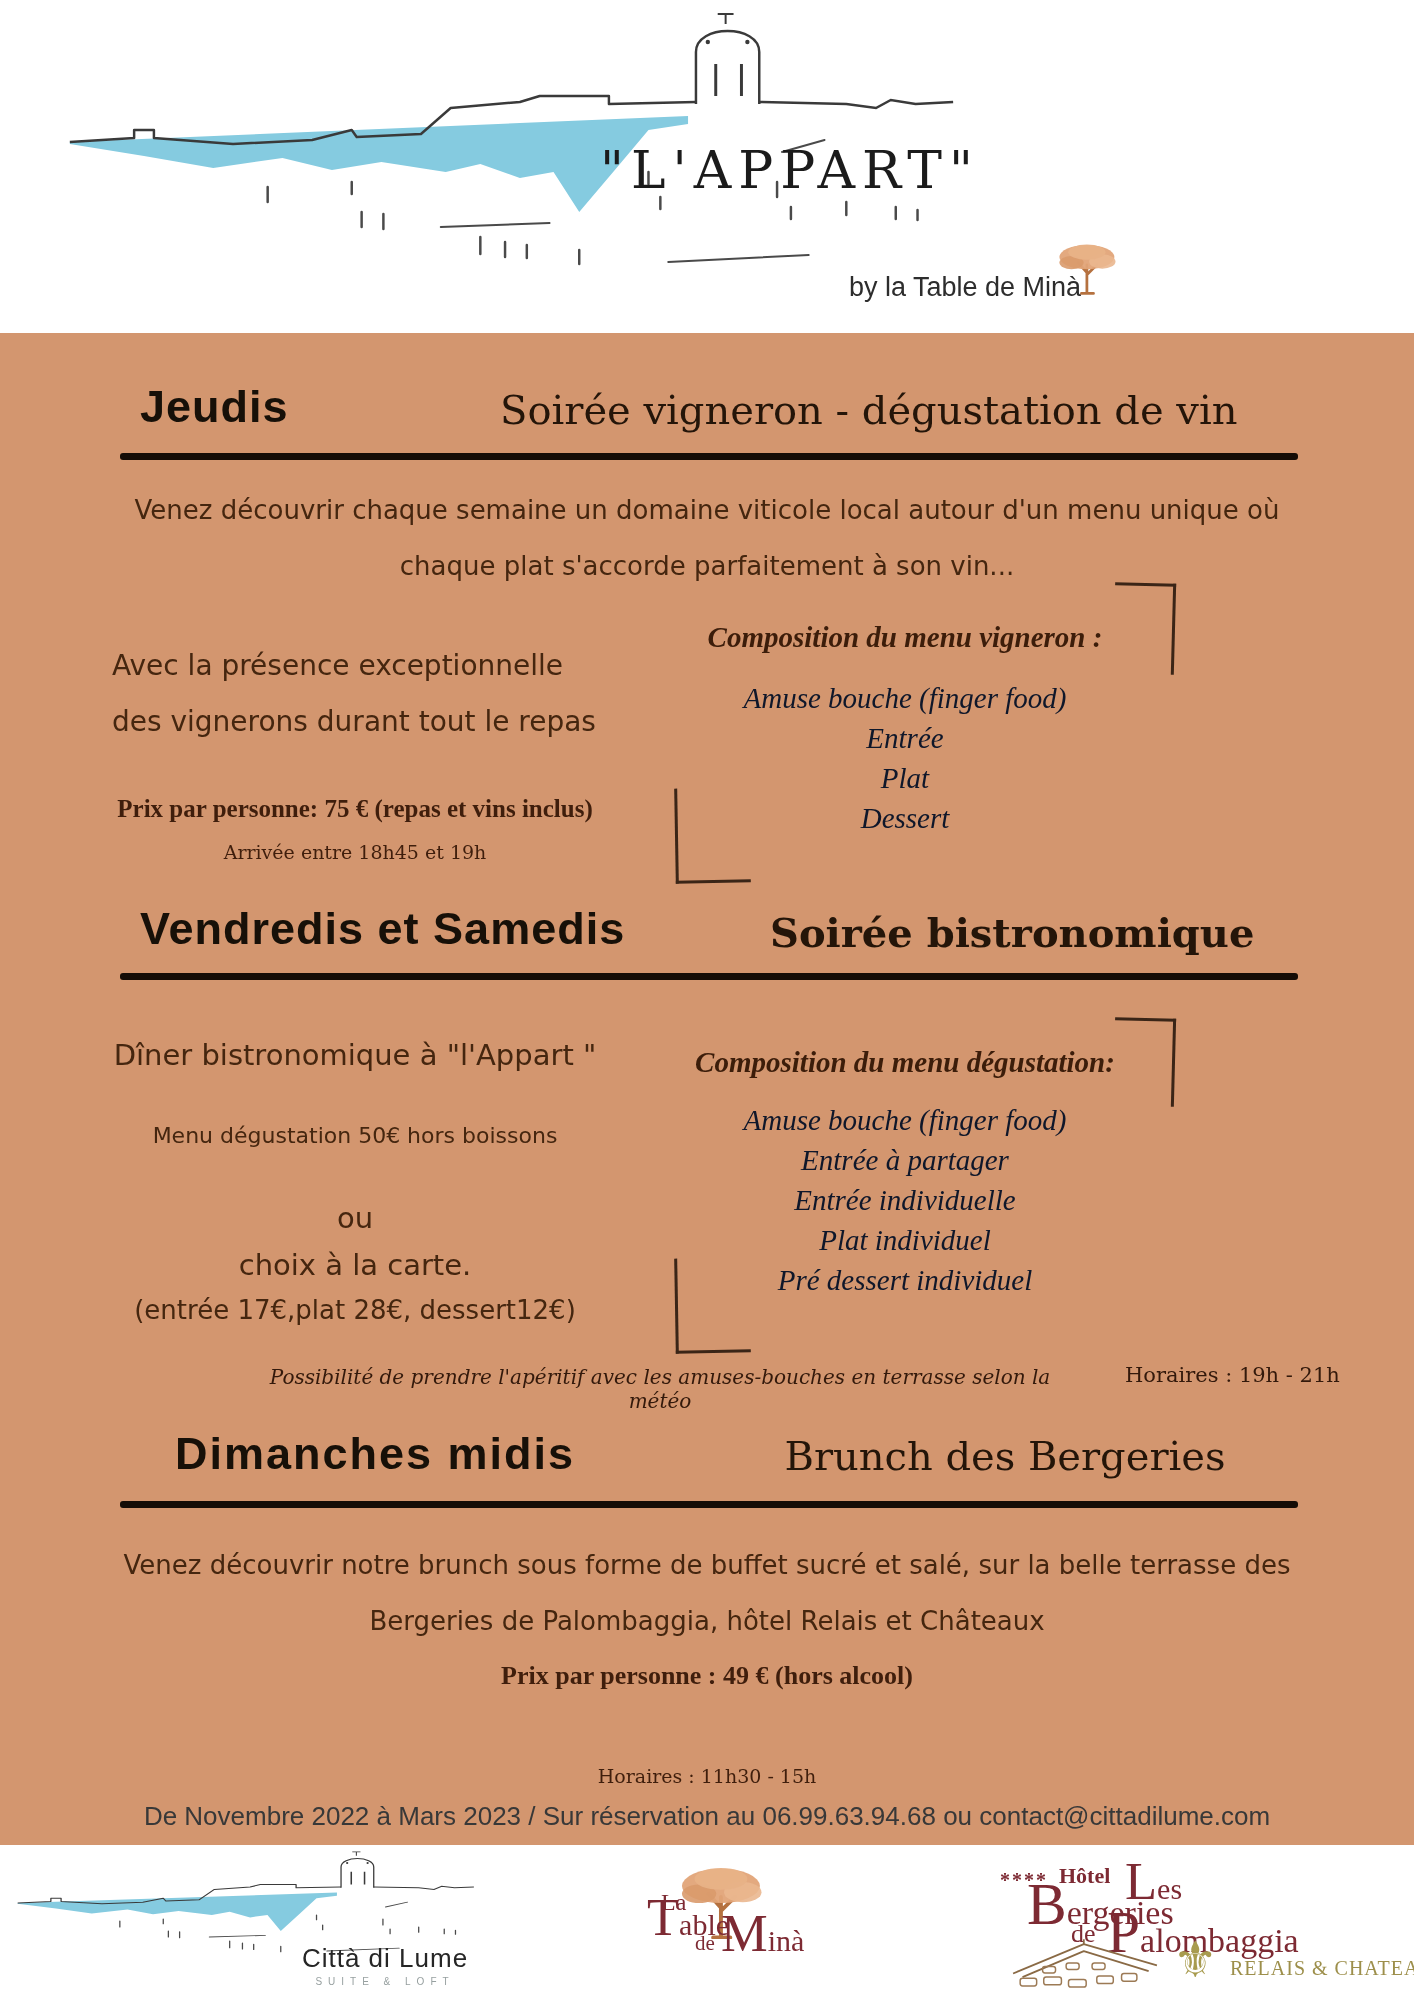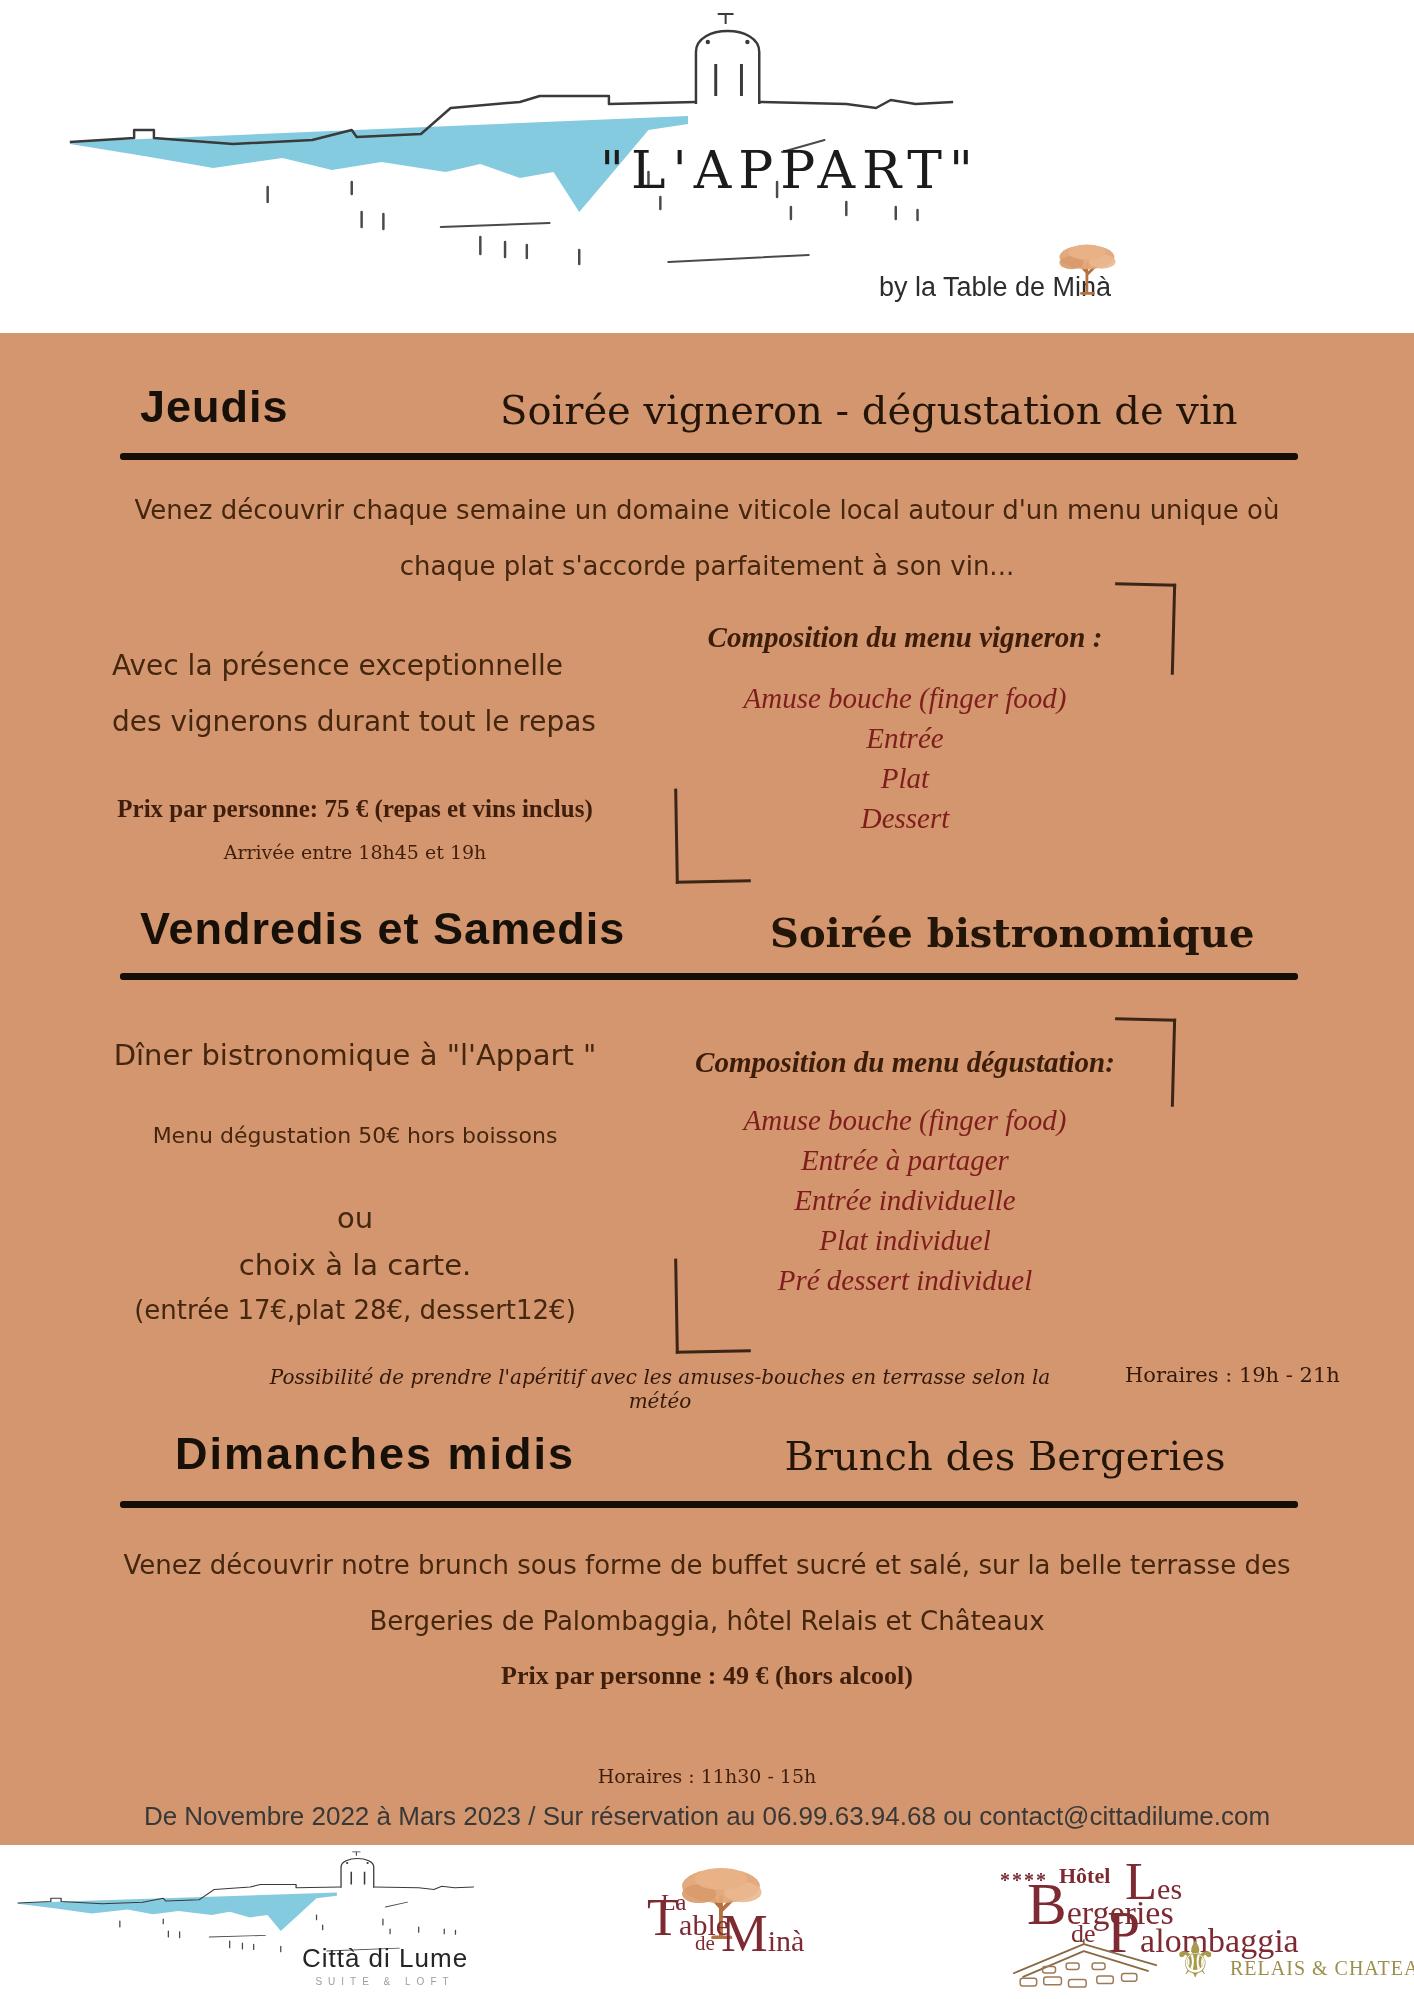--- a/index.html
+++ b/index.html
@@ -22,21 +22,21 @@
   .hand{font-family:"DejaVu Sans",sans-serif;color:#45260f;}
   .intro{font-size:26px;line-height:2.15;text-align:center;}
   .left-hand{font-size:28px;line-height:2.0;}
   .center{text-align:center;}
 
   .price{font:700 25px "Liberation Serif",serif;color:#3f1e0c;text-align:center;white-space:nowrap;}
   .small-serif{font:400 19px "DejaVu Serif",serif;color:#3f1e0c;text-align:center;}
 
   .menu-box{position:absolute;}
   .script-title{font:italic 600 29px "Liberation Serif",serif;color:#3c1d0a;text-align:center;}
-  .script-item{font:italic 29px "Liberation Serif",serif;color:#7f1d1d;text-align:center;line-height:40px;}
+  .script-item{font:italic 29px "Liberation Serif",serif;color:#0f172a;text-align:center;line-height:40px;}
   .bracket{position:absolute;}
   .bracket.tr{border-top:3px solid #3a2517;border-right:3px solid #3a2517;transform:rotate(1.5deg);}
   .bracket.bl{border-left:3px solid #3a2517;border-bottom:3px solid #3a2517;transform:rotate(-1deg);}
 
   .note-italic{font:italic 20px "DejaVu Serif",serif;color:#33190b;}
   .hours-serif{font:400 21px "DejaVu Serif",serif;color:#33190b;white-space:nowrap;}
   .booking{font-family:"Liberation Sans",sans-serif;font-size:26px;color:#383838;text-align:center;}
 
   
   .footer{position:absolute;left:0;top:1845px;width:1414px;height:154px;background:#ffffff;}
@@ -91,21 +91,21 @@
   </defs>
 </svg>
 
 <div class="page">
 
   <div class="abs" style="left:0;top:0;width:1414px;height:333px;">
     <svg class="abs" style="left:55px;top:12px;" width="910" height="300" viewBox="0 0 920 300" preserveAspectRatio="none">
       <use href="#skyline-art"></use>
     </svg>
     <div class="abs main-title" style="left:590px;top:140px;width:400px;">"L'APPART"</div>
-    <div class="abs byline" style="left:845px;top:272px;width:300px;">by la Table de Minà</div>
+    <div class="abs byline" style="left:815px;top:272px;width:300px;">by la Table de Minà</div>
     <svg class="abs" style="left:1055px;top:230px;" width="66" height="74" viewBox="0 0 120 100">
         <use href="#tree-art"></use>
       </svg>
   </div>
 
   <div class="band">
 
     <div>
       <div class="abs day-title" style="left:140px;top:48px;">Jeudis</div>
       <div class="abs event-title" style="left:500px;top:54px;width:720px;">Soirée vigneron - dégustation de vin</div>

